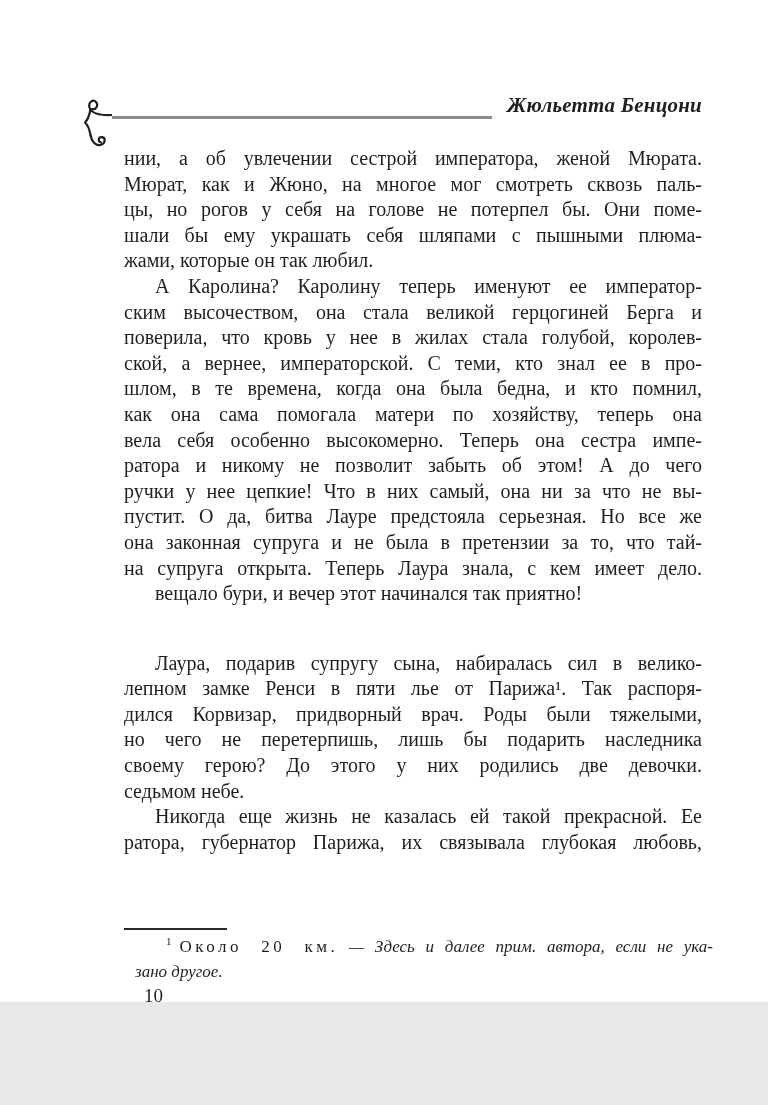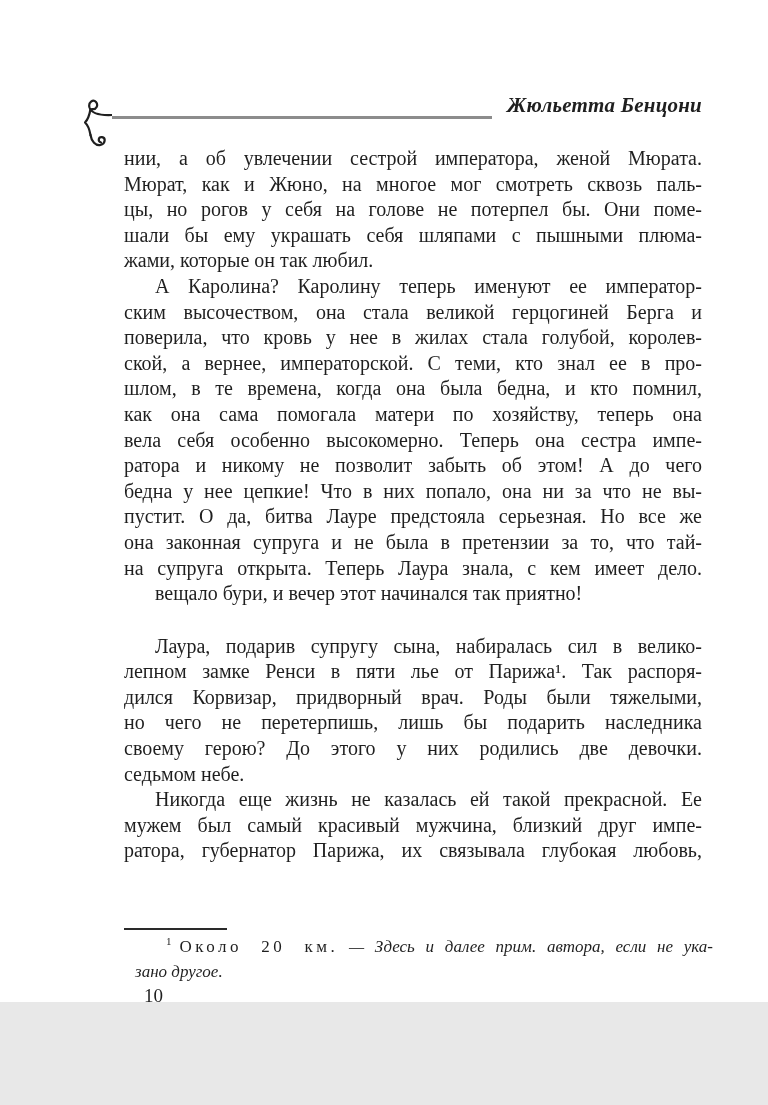--- a/index.html
+++ b/index.html
@@ -43,21 +43,21 @@
   
   .body-text {
     position: absolute;
     left: 124px;
     top: 146px;
     width: 578px;
     font-size: 20px;
     line-height: 25.6px;
   }
   .para { margin: 0; }
-  .para.gap { margin-top: 27px; }
+  .para.gap { margin-top: 44px; }
   .line {
     text-align: justify;
     text-align-last: justify;
     white-space: nowrap;
   }
   .line.last {
     text-align-last: left;
   }
   .para.indent .line:first-child { text-indent: 31px; }
 
@@ -133,39 +133,38 @@
       </div>
       <div class="para indent">
         <div class="line">А Каролина? Каролину теперь именуют ее император-</div>
         <div class="line">ским высочеством, она стала великой герцогиней Берга и</div>
         <div class="line">поверила, что кровь у нее в жилах стала голубой, королев-</div>
         <div class="line">ской, а вернее, императорской. С теми, кто знал ее в про-</div>
         <div class="line">шлом, в те времена, когда она была бедна, и кто помнил,</div>
         <div class="line">как она сама помогала матери по хозяйству, теперь она</div>
         <div class="line">вела себя особенно высокомерно. Теперь она сестра импе-</div>
         <div class="line">ратора и никому не позволит забыть об этом! А до чего</div>
-        <div class="line">бедна у нее цепкие! Что в них попало, она ни за что не вы-</div>
+        <div class="line">ручки у нее цепкие! Что в них самый, она ни за что не вы-</div>
         <div class="line">пустит. О да, битва Лауре предстояла серьезная. Но все же</div>
         <div class="line">она законная супруга и не была в претензии за то, что тай-</div>
         <div class="line">на супруга открыта. Теперь Лаура знала, с кем имеет дело.</div>
       </div>
       <div class="para indent">
         <div class="line last">вещало бури, и вечер этот начинался так приятно!</div>
       </div>
       <div class="para indent gap">
         <div class="line">Лаура, подарив супругу сына, набиралась сил в велико-</div>
         <div class="line">лепном замке Ренси в пяти лье от Парижа¹. Так распоря-</div>
         <div class="line">дился Корвизар, придворный врач. Роды были тяжелыми,</div>
         <div class="line">но чего не перетерпишь, лишь бы подарить наследника</div>
         <div class="line">своему герою? До этого у них родились две девочки.</div>
         <div class="line last">седьмом небе.</div>
       </div>
       <div class="para indent">
         <div class="line">Никогда еще жизнь не казалась ей такой прекрасной. Ее</div>
-        <div class="line">мужем был самый красивый мужчина, близкий друг импе-</div>
         <div class="line">ратора, губернатор Парижа, их связывала глубокая любовь,</div>
       </div>
     </div>
 
   <div class="footnote-rule"></div>
 
   <div class="footnote">
     <div class="fn-line1">
       <sup>1</sup><span class="fn-spaced">Около 20 км.</span> <span class="fn-italic">— Здесь и далее прим. автора, если не ука-</span>
     </div>

